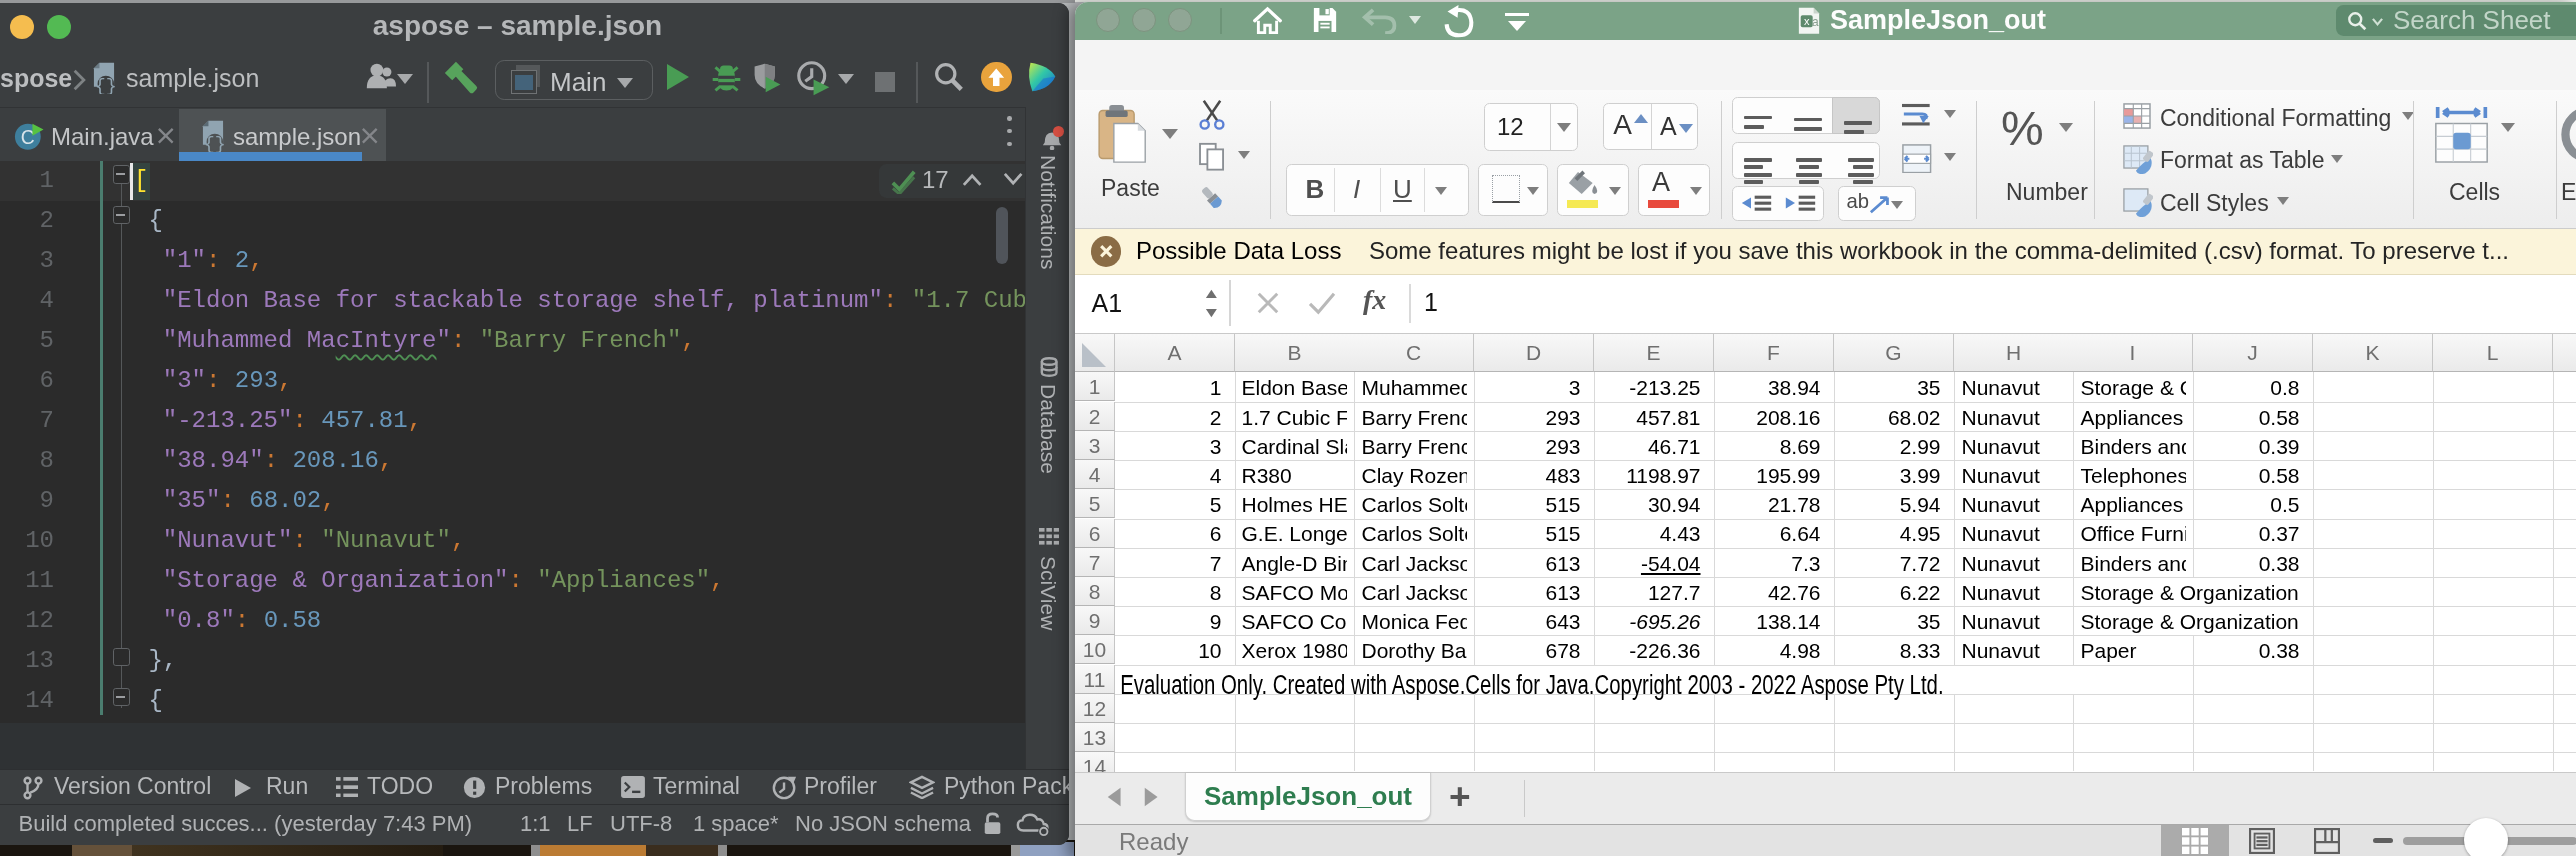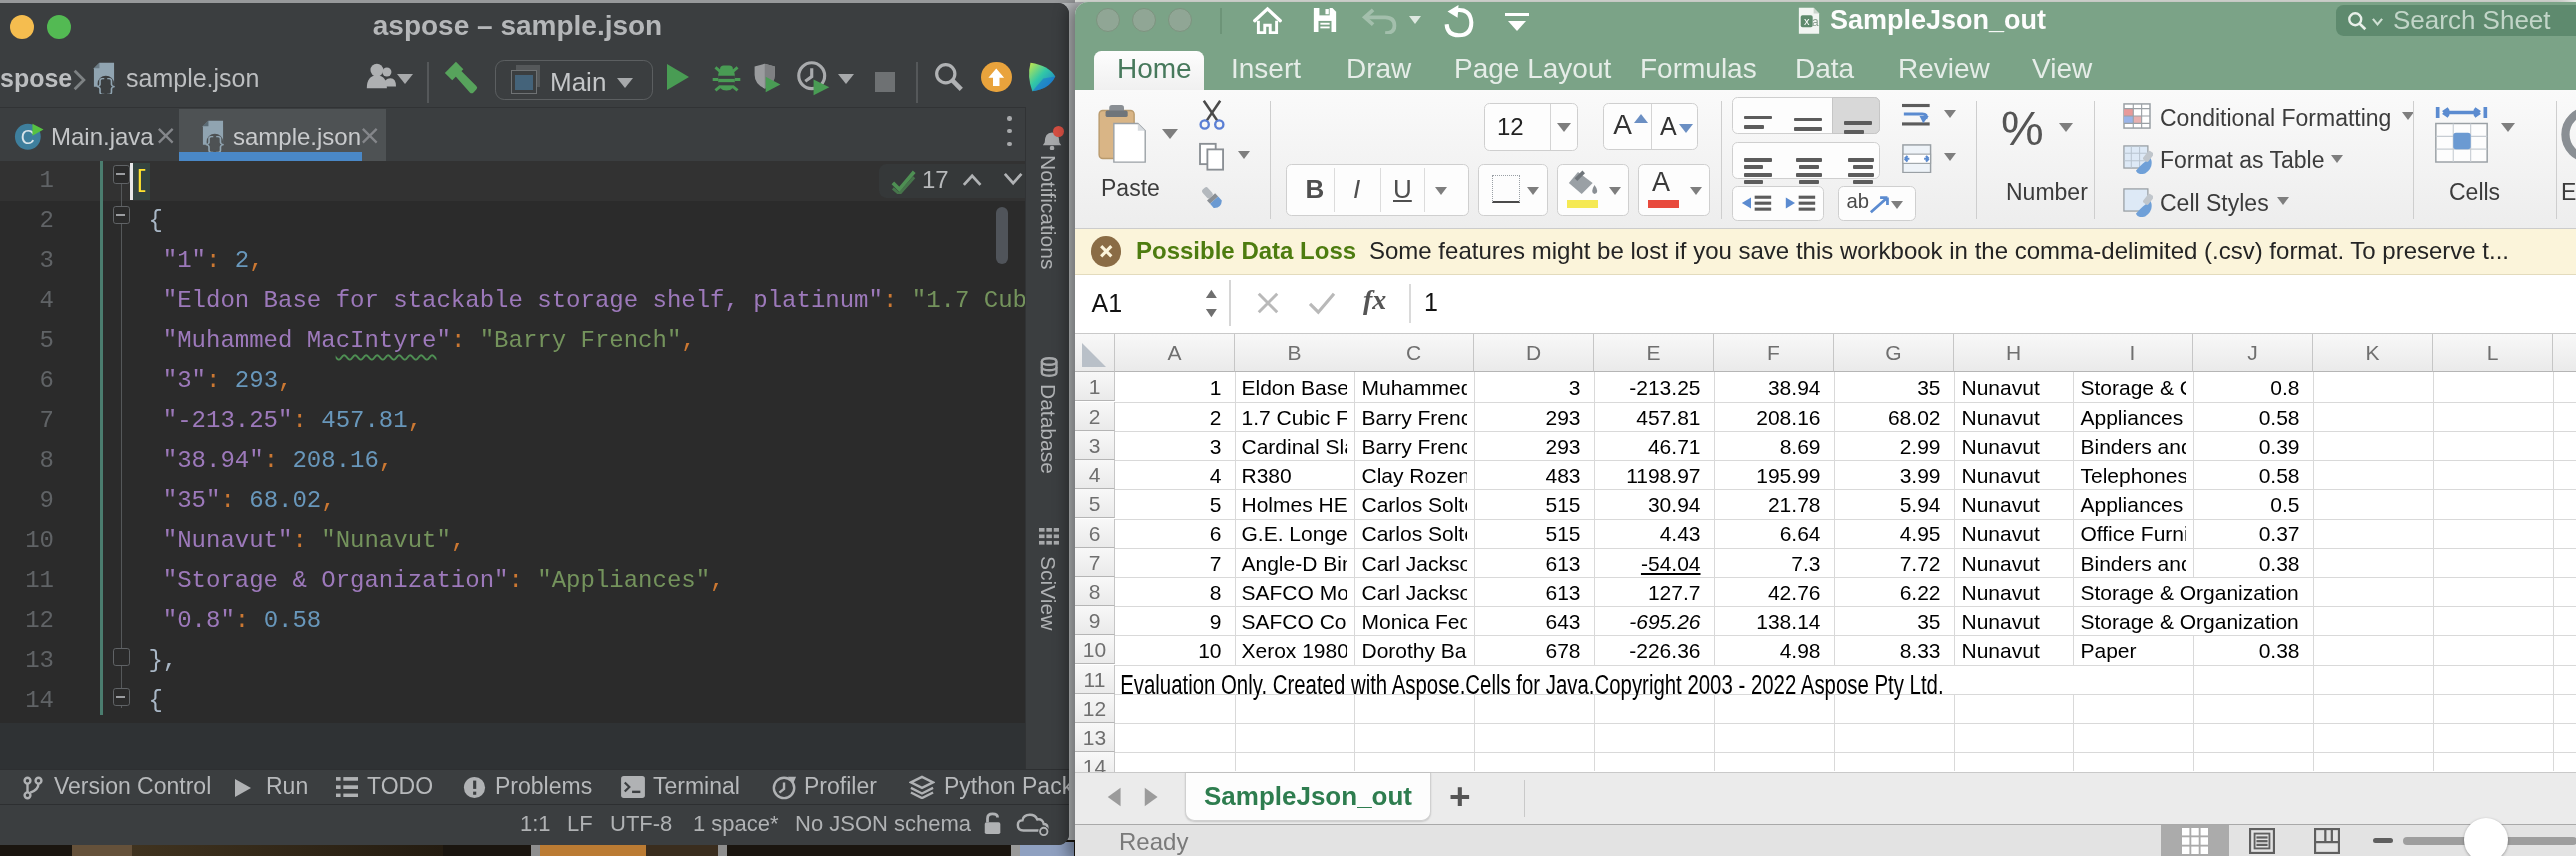--- a/index.html
+++ b/index.html
@@ -349,20 +349,21 @@
       <g fill="none" stroke="#b0b2b4" stroke-width="2.6">
         <path d="M2 8 L14 2 L26 8 L14 14 Z"></path>
         <path d="M2 14 L14 20 L26 14"></path>
         <path d="M2 19 L14 25 L26 19"></path>
       </g>
     </svg>
     <span class="twi abs" style="left:944px;top:3.7px;">Python Packag</span>
   </div>
 
   <div class="statusbar">
+    <span class="sti abs" style="left:18.5px;top:6.5px;">Build completed succes... (yesterday 7:43 PM)</span>
     <span class="sti abs" style="left:520px;top:6.5px;">1:1</span>
     <span class="sti abs" style="left:567px;top:6.5px;">LF</span>
     <span class="sti abs" style="left:610px;top:6.5px;">UTF-8</span>
     <span class="sti abs" style="left:693px;top:6.5px;">1 space*</span>
     <span class="sti abs" style="left:795px;top:6.5px;">No JSON schema</span>
     <svg class="abs" style="left:982px;top:7.4px;" width="22" height="24" viewBox="0 0 24 26">
       <rect x="3" y="11" width="17" height="13" rx="2" fill="#b0b2b4"></rect>
       <path d="M6 11 V7 Q6 2 11.5 2 Q17 2 17 6" stroke="#b0b2b4" stroke-width="3" fill="none"></path>
     </svg>
     <svg class="abs" style="left:1016px;top:7.4px;" width="37" height="26" viewBox="0 0 40 28">
@@ -421,31 +422,20 @@
     <svg class="abs" style="left:1272px;top:9.2px;" width="22" height="22" viewBox="0 0 24 24">
       <circle cx="9" cy="9" r="6.5" stroke="#e8efe9" stroke-width="2.6" fill="none"></circle>
       <line x1="13.5" y1="13.5" x2="20" y2="20" stroke="#e8efe9" stroke-width="3"></line>
     </svg>
     <svg class="abs" style="left:1296px;top:15.7px;" width="13" height="9.2" viewBox="0 0 14 10">
         <path d="M2 2 L7 8 L12 2" stroke="#cfe0d4" stroke-width="2.4" fill="none"></path>
       </svg>
     <span class="abs" style="left:1318px;top:3.7px;color:#c2d5c8;font-size:26px;">Search Sheet</span>
   </div>
 
-  <div class="tabrow">
-    <div class="abs" style="left:18.5px;top:11px;width:110px;height:39px;background:linear-gradient(#fdfdfd,#f0f0f0);border-radius:7.4px 7.4px 0 0;"></div>
-    <span class="xtab" style="left:42px;color:#47795c;">Home</span>
-    <span class="xtab" style="left:156px;">Insert</span>
-    <span class="xtab" style="left:271px;">Draw</span>
-    <span class="xtab" style="left:379px;">Page Layout</span>
-    <span class="xtab" style="left:565px;">Formulas</span>
-    <span class="xtab" style="left:720px;">Data</span>
-    <span class="xtab" style="left:823px;">Review</span>
-    <span class="xtab" style="left:957px;">View</span>
-  </div>
 
   <div class="ribbon">
 
     <svg class="abs" style="left:22px;top:14.8px;" width="54" height="59" viewBox="0 0 58 64">
       <rect x="2" y="6" width="38" height="52" rx="4" fill="#d9b586" stroke="#b99a6d" stroke-width="1.5"></rect>
       <rect x="13" y="0" width="16" height="10" rx="3" fill="#8a8f94"></rect>
       <rect x="9" y="6" width="24" height="7" rx="2" fill="#70757a"></rect>
       <path d="M18 20 H44 L52 28 V62 H18 Z" fill="#fff" stroke="#9aa0a5" stroke-width="1.5"></path>
       <path d="M44 20 L52 28 H44 Z" fill="#d7dbdf"></path>
     </svg>
@@ -644,21 +634,21 @@
       <circle cx="33" cy="34" r="26" stroke="#8a8f94" stroke-width="9" fill="none"></circle>
     </svg>
     <div class="rlabel" style="left:1486px;top:89px;">Edi</div>
   </div>
 
   <div class="warn">
     <div class="abs" style="left:15.7px;top:7.4px;width:30.5px;height:30.5px;border-radius:50%;background:#8a6c45;"></div>
     <svg class="abs" style="left:15.7px;top:7.4px;" width="30.5" height="30.5" viewBox="0 0 33 33">
         <path d="M11 11 L22 22 M22 11 L11 22" stroke="#fbf4da" stroke-width="3.4"></path>
       </svg>
-    <span class="abs" style="left:61px;top:8.3px;font-size:24px;font-weight:bold;color:#4d7c0f;">Possible Data Loss</span>
+    <span class="abs" style="left:61px;top:8.3px;font-size:24px;font-weight:normal;color:#000000;">Possible Data Loss</span>
     <span class="abs" style="left:294px;top:8.3px;font-size:24px;color:#242424;">Some features might be lost if you save this workbook in the comma-delimited (.csv) format. To preserve t...</span>
   </div>
 
   <div class="fbar">
     <span class="abs" style="left:16.6px;top:14px;font-size:25px;color:#111;">A1</span>
     <svg class="abs" style="left:129px;top:13px;" width="14.8" height="31" viewBox="0 0 16 34">
       <path d="M8 2 L14 11 L2 11 Z" fill="#6f6f6f"></path>
       <path d="M8 32 L14 23 L2 23 Z" fill="#6f6f6f"></path>
     </svg>
     <div class="abs" style="left:154px;top:5.5px;width:1.8px;height:46px;background:#d6d6d6;"></div>

